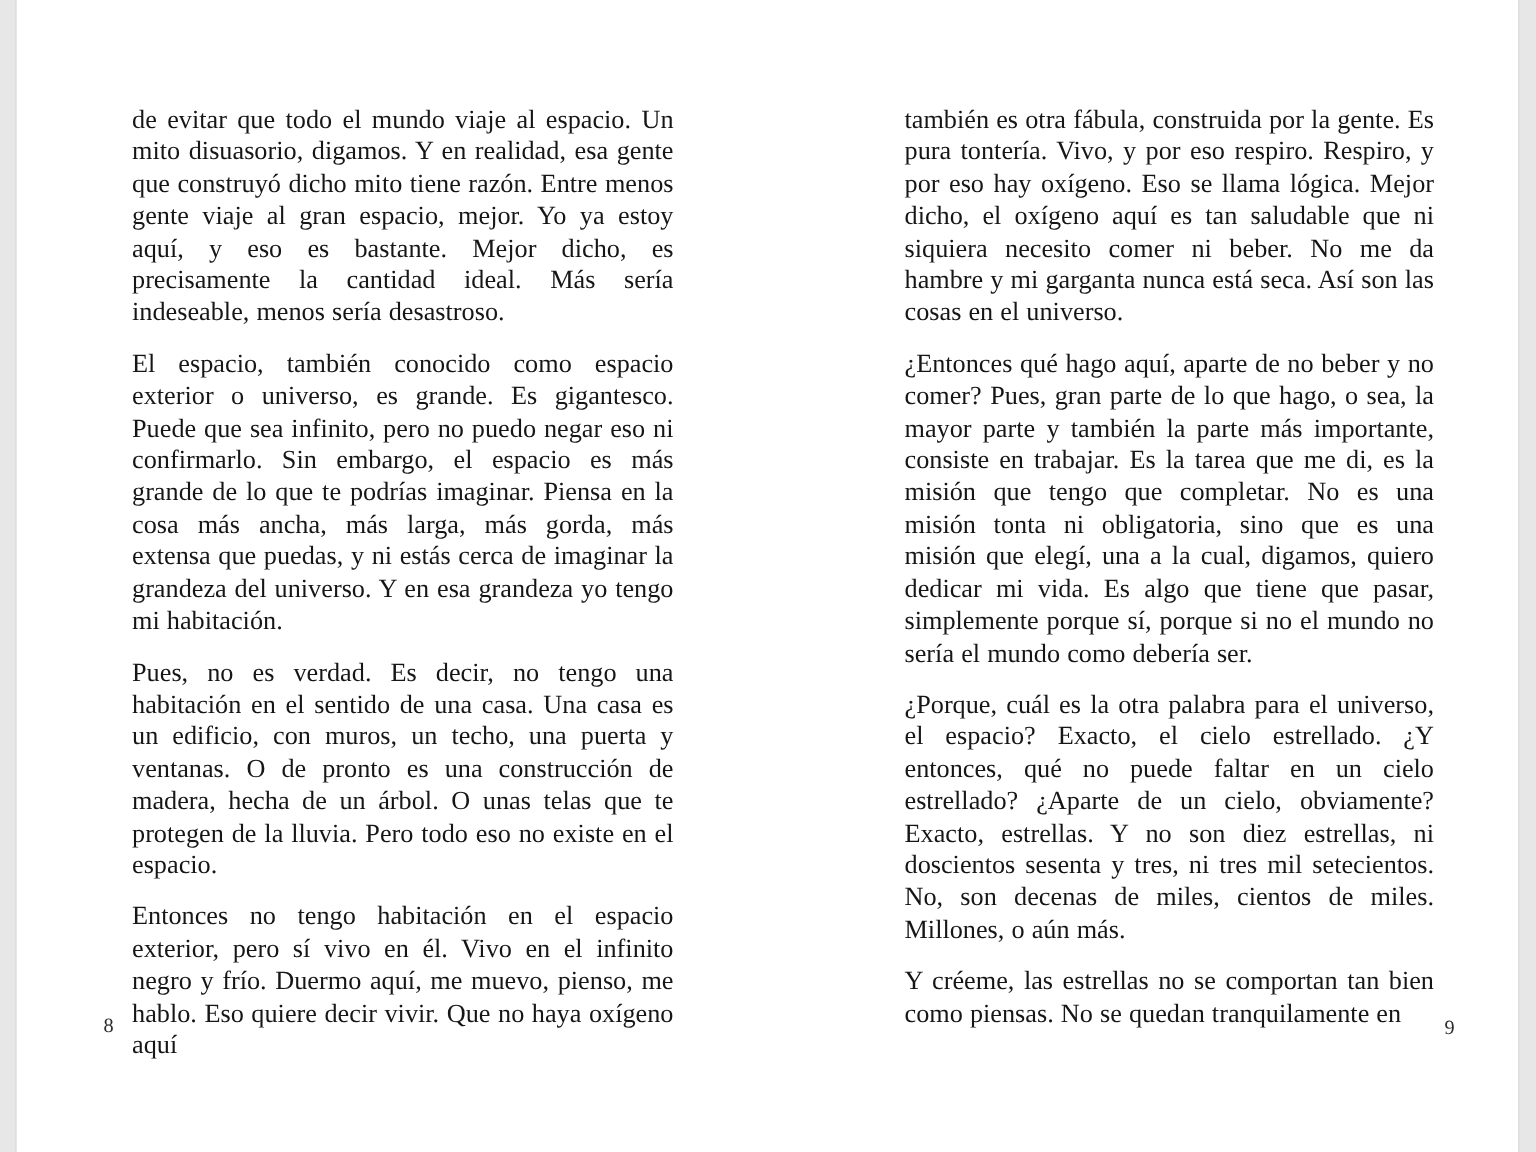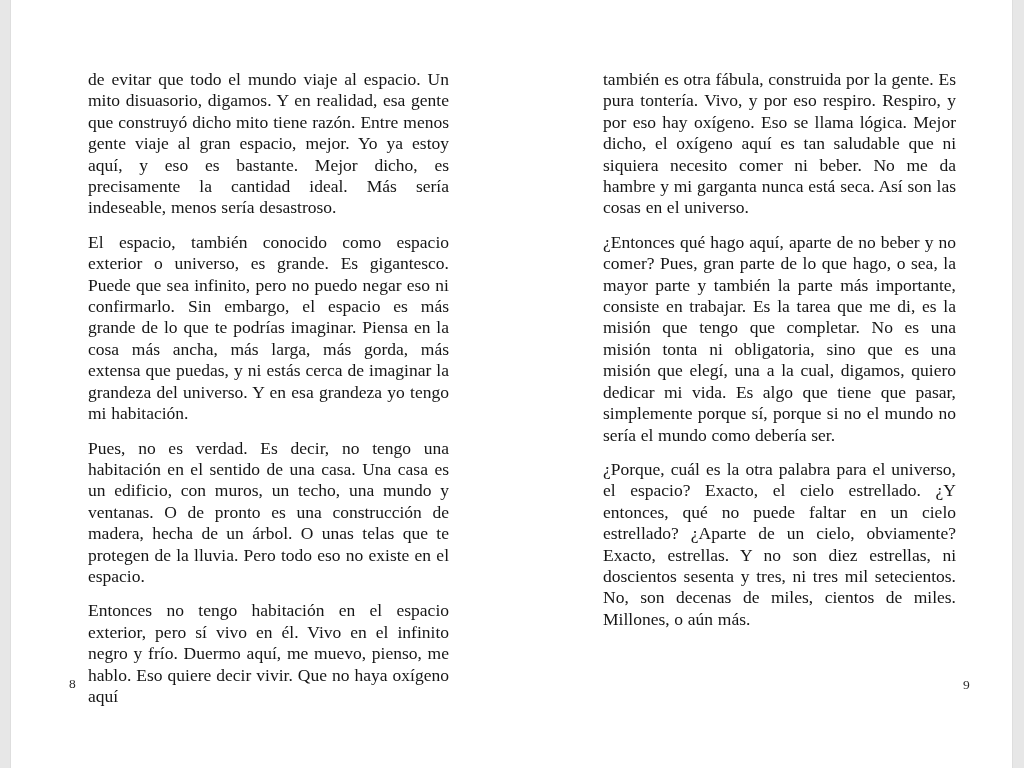--- a/index.html
+++ b/index.html
@@ -59,28 +59,29 @@
 
 <div class="reader">
 
   <div class="side-strip left"></div>
   <div class="side-strip right"></div>
 
   <section class="page left">
     <div class="text-col">
         <p>de evitar que todo el mundo viaje al espacio. Un mito disuasorio, digamos. Y en realidad, esa gente que construyó dicho mito tiene razón. Entre menos gente viaje al gran espacio, mejor. Yo ya estoy aquí, y eso es bastante. Mejor dicho, es precisamente la cantidad ideal. Más sería indeseable, menos sería desastroso.</p>
         <p>El espacio, también conocido como espacio exterior o universo, es grande. Es gigantesco. Puede que sea infinito, pero no puedo negar eso ni confirmarlo. Sin embargo, el espacio es más grande de lo que te podrías imaginar. Piensa en la cosa más ancha, más larga, más gorda, más extensa que puedas, y ni estás cerca de imaginar la grandeza del universo. Y en esa grandeza yo tengo mi habitación.</p>
-        <p>Pues, no es verdad. Es decir, no tengo una habitación en el sentido de una casa. Una casa es un edificio, con muros, un techo, una mundo y ventanas. O de pronto es una construcción de madera, hecha de un árbol. O unas telas que te protegen de la lluvia. Pero todo eso no existe en el espacio.</p>
+        <p>Pues, no es verdad. Es decir, no tengo una habitación en el sentido de una casa. Una casa es un edificio, con muros, un techo, una puerta y ventanas. O de pronto es una construcción de madera, hecha de un árbol. O unas telas que te protegen de la lluvia. Pero todo eso no existe en el espacio.</p>
         <p>Entonces no tengo habitación en el espacio exterior, pero sí vivo en él. Vivo en el infinito negro y frío. Duermo aquí, me muevo, pienso, me hablo. Eso quiere decir vivir. Que no haya oxígeno aquí</p>
       </div>
     <div class="page-number">8</div>
   </section>
 
   <section class="page right">
     <div class="text-col">
         <p>también es otra fábula, construida por la gente. Es pura tontería. Vivo, y por eso respiro. Respiro, y por eso hay oxígeno. Eso se llama lógica. Mejor dicho, el oxígeno aquí es tan saludable que ni siquiera necesito comer ni beber. No me da hambre y mi garganta nunca está seca. Así son las cosas en el universo.</p>
         <p>¿Entonces qué hago aquí, aparte de no beber y no comer? Pues, gran parte de lo que hago, o sea, la mayor parte y también la parte más importante, consiste en trabajar. Es la tarea que me di, es la misión que tengo que completar. No es una misión tonta ni obligatoria, sino que es una misión que elegí, una a la cual, digamos, quiero dedicar mi vida. Es algo que tiene que pasar, simplemente porque sí, porque si no el mundo no sería el mundo como debería ser.</p>
         <p>¿Porque, cuál es la otra palabra para el universo, el espacio? Exacto, el cielo estrellado. ¿Y entonces, qué no puede faltar en un cielo estrellado? ¿Aparte de un cielo, obviamente? Exacto, estrellas. Y no son diez estrellas, ni doscientos sesenta y tres, ni tres mil setecientos. No, son decenas de miles, cientos de miles. Millones, o aún más.</p>
+        <p>Y créeme, las estrellas no se comportan tan bien como piensas. No se quedan tranquilamente en</p>
       </div>
     <div class="page-number">9</div>
   </section>
 
 </div>
 
 </body></html>

